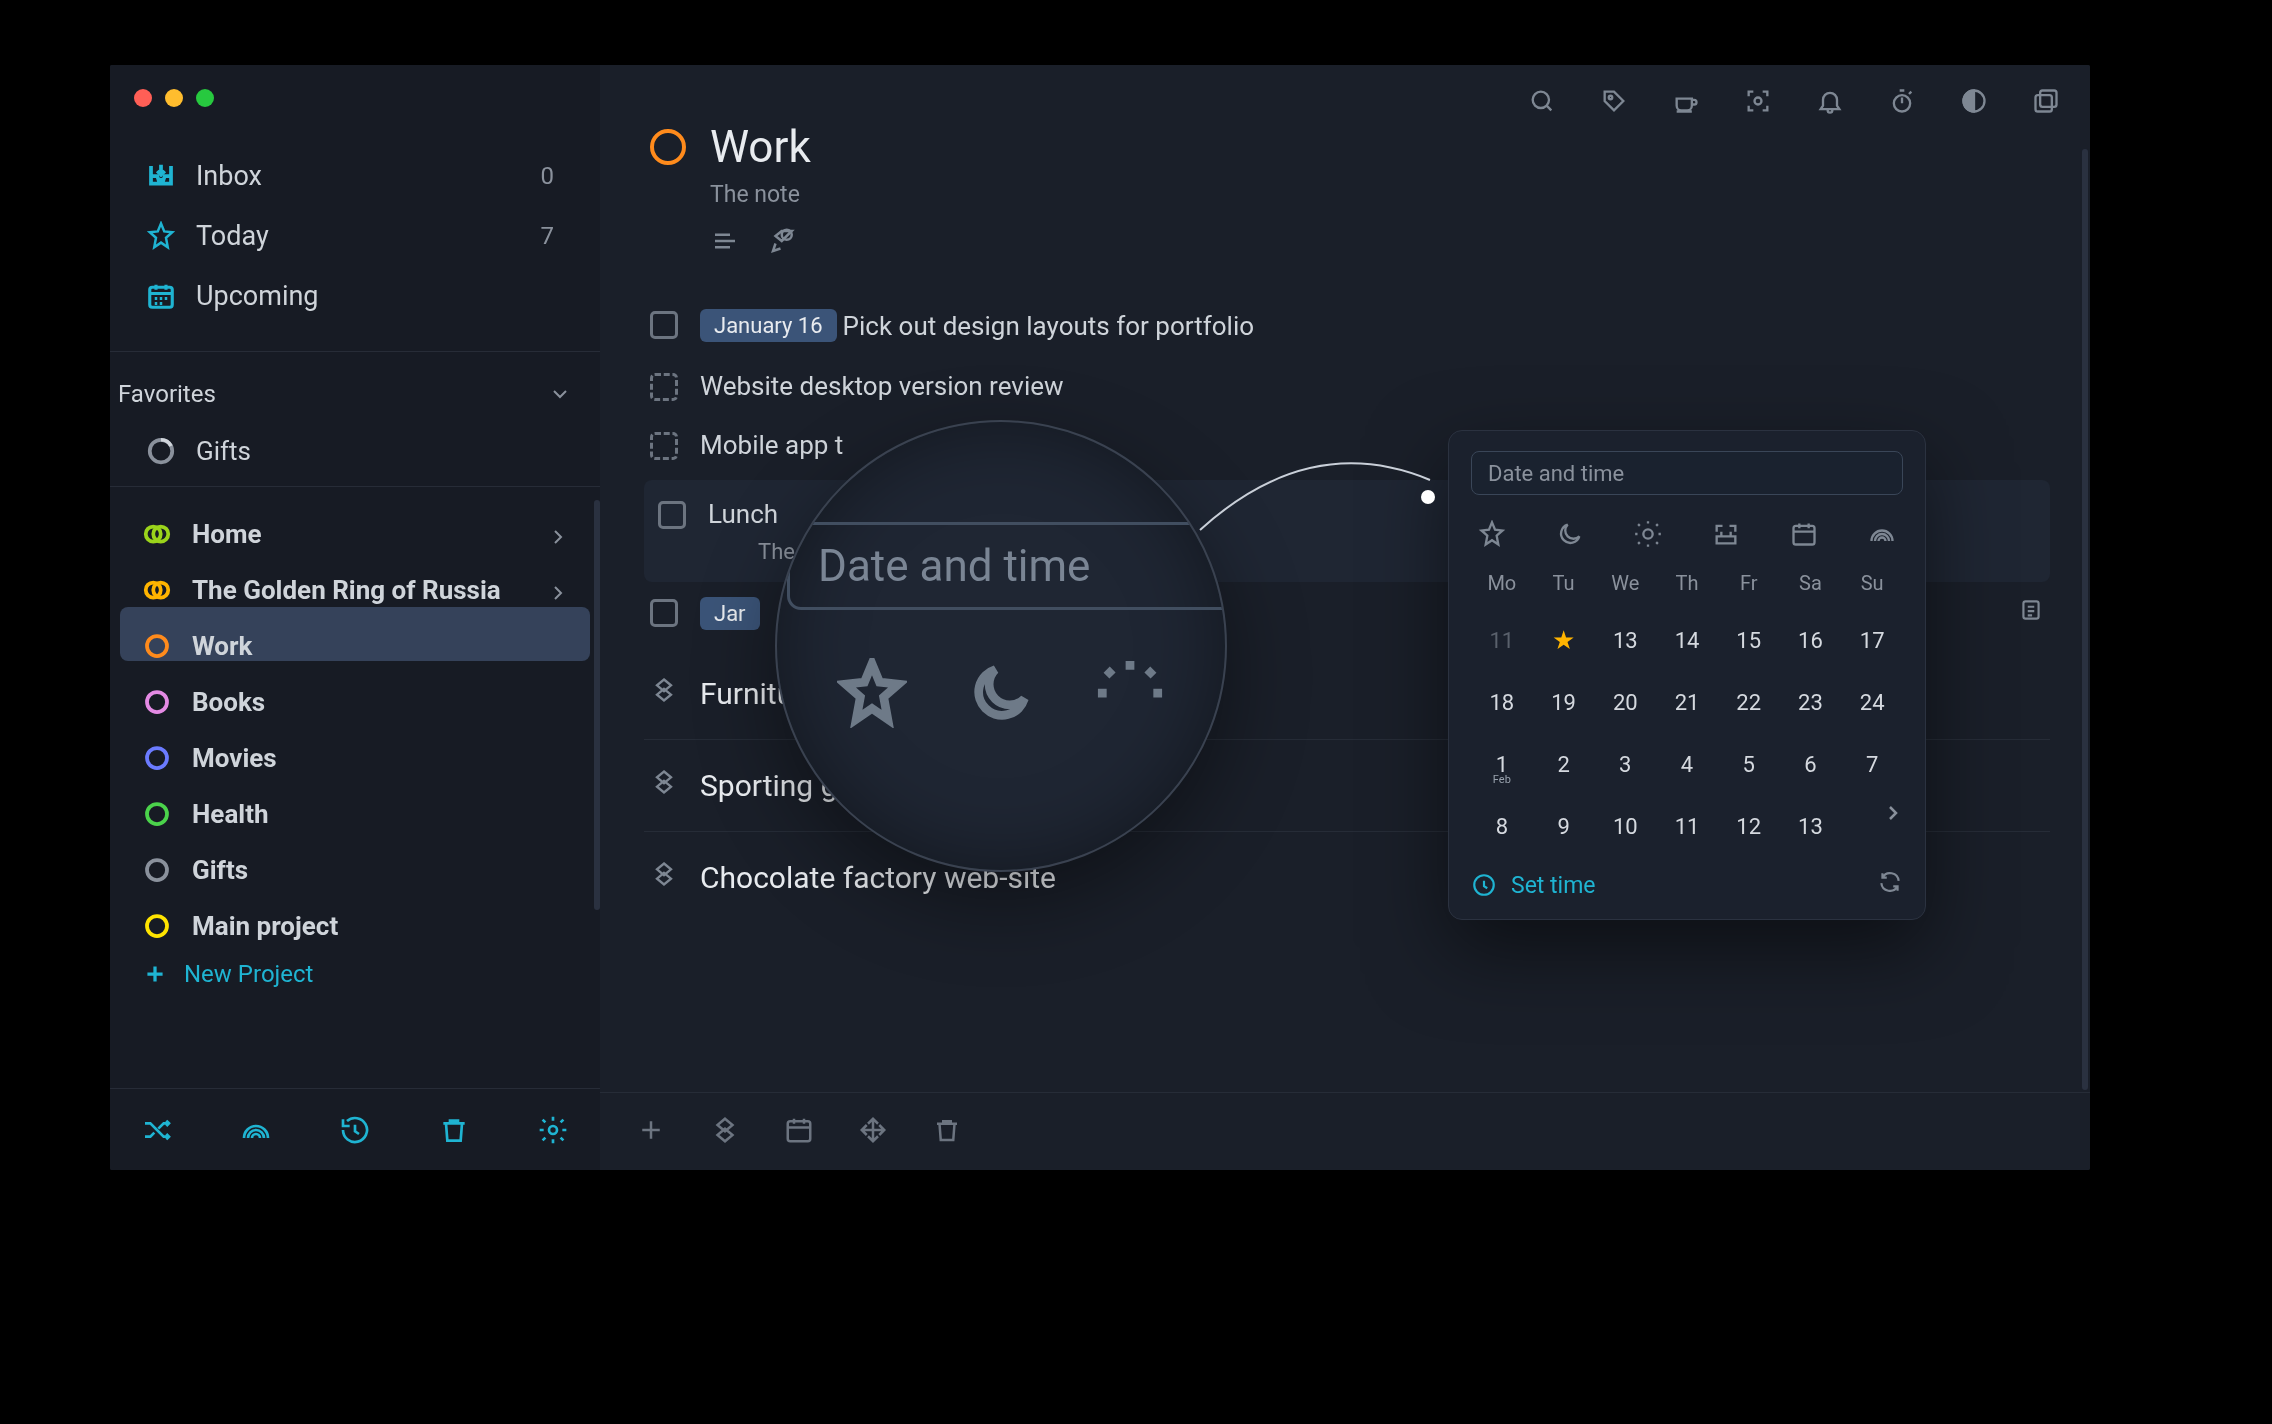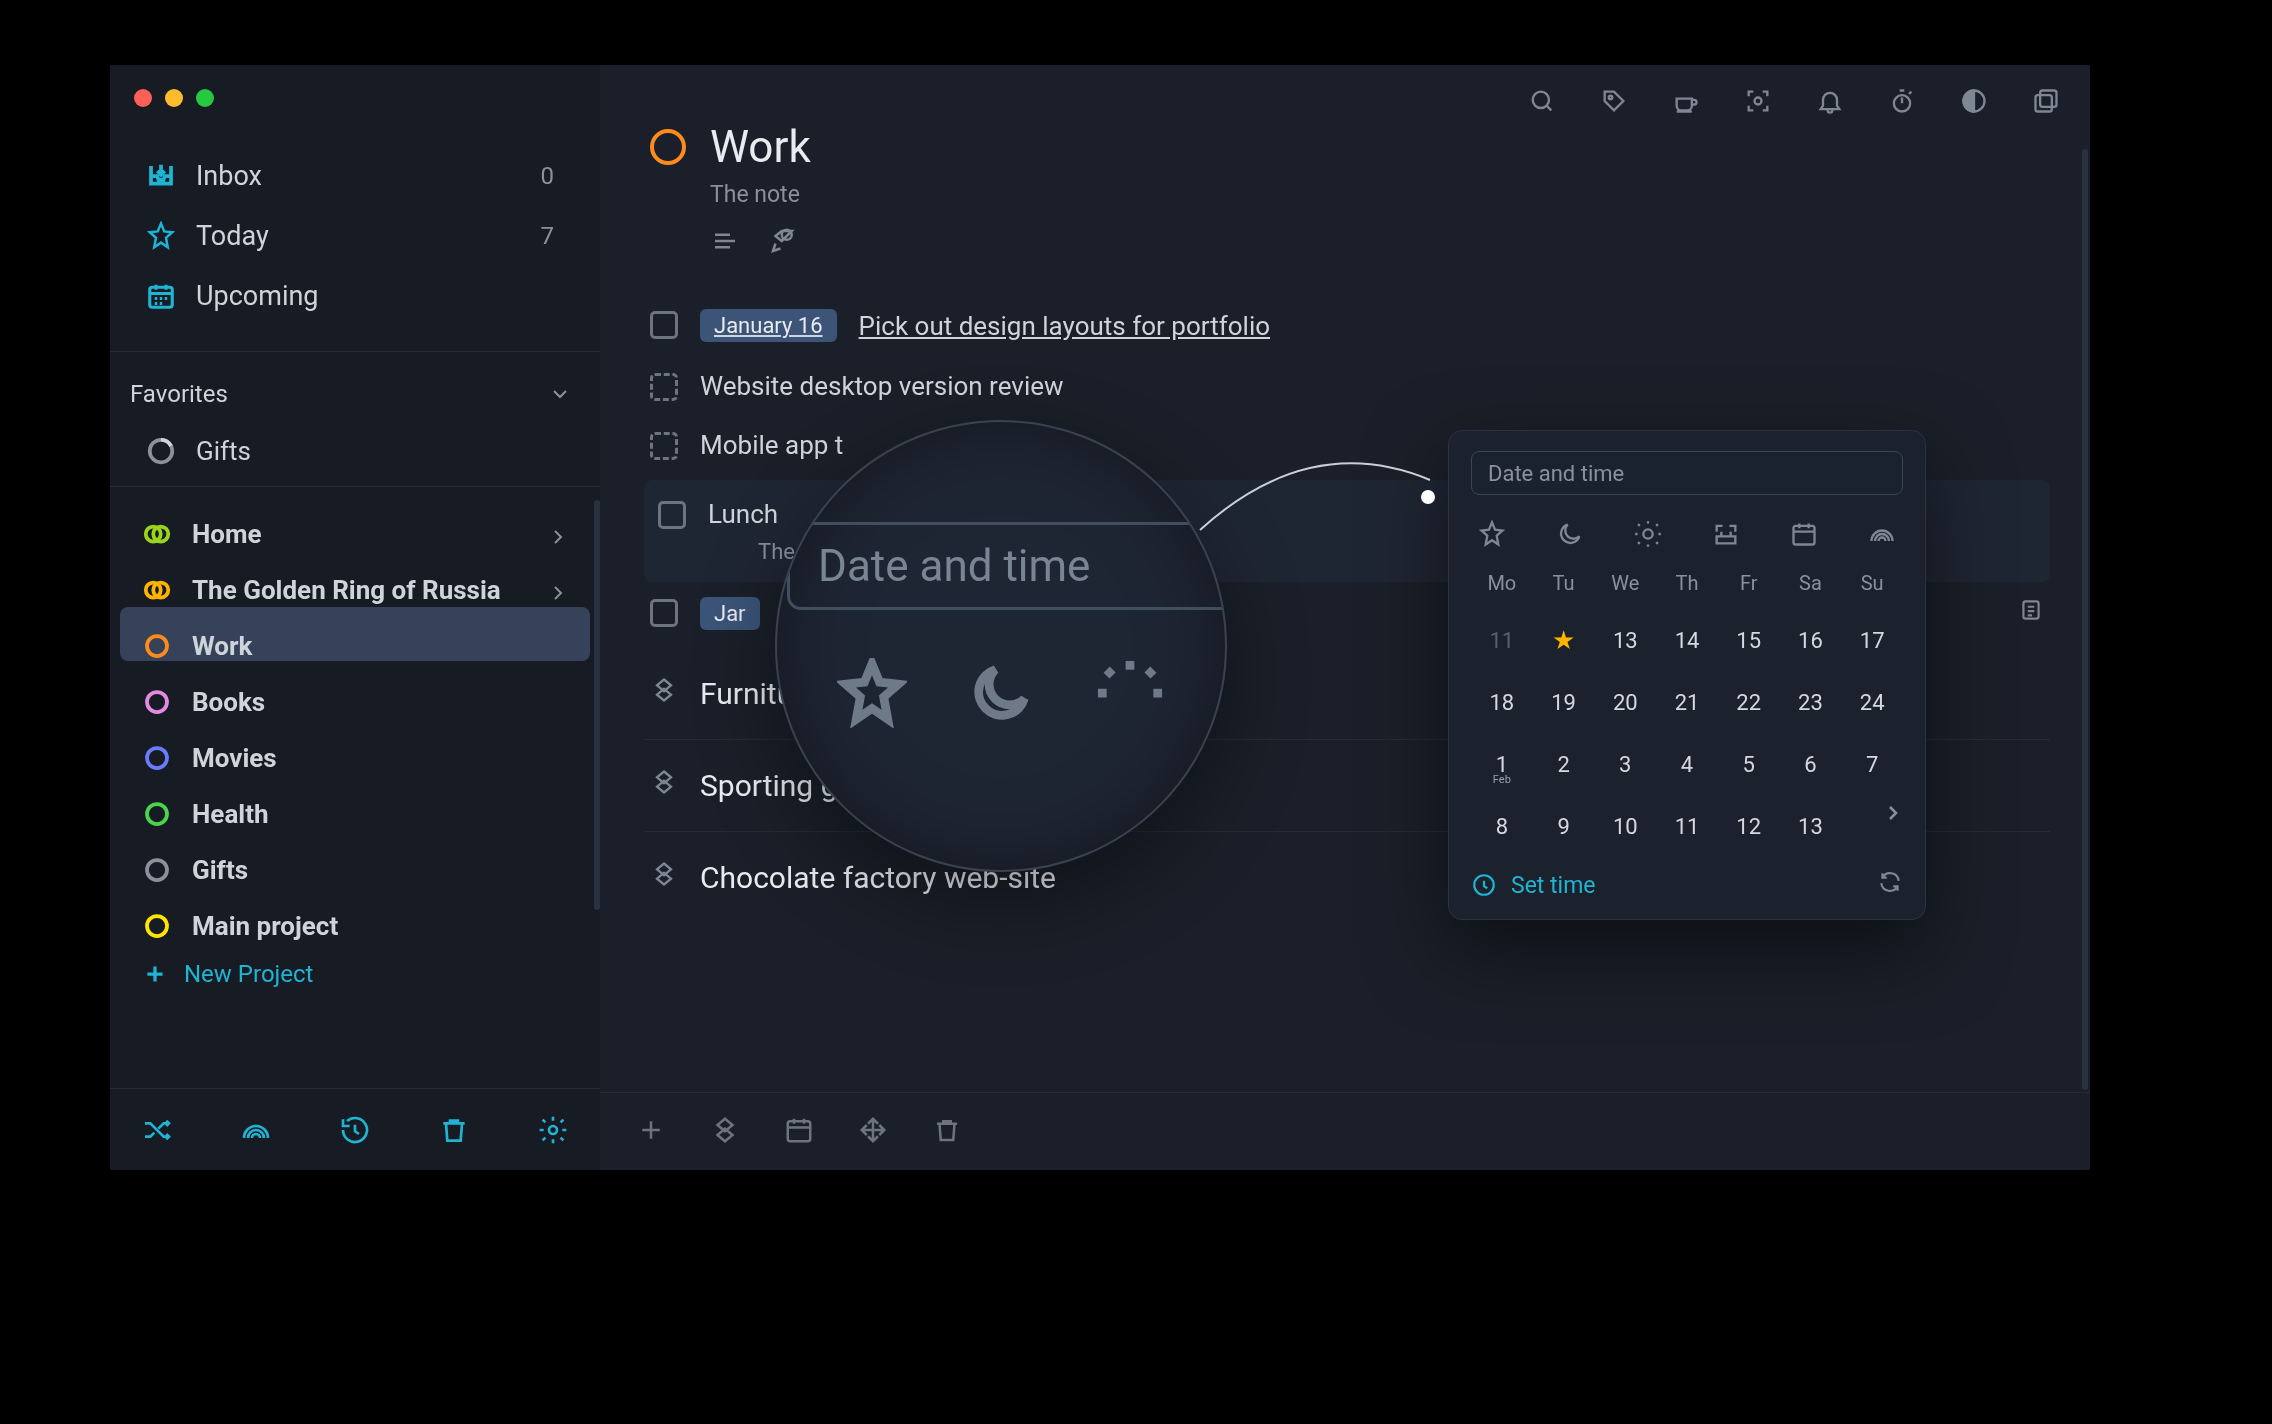--- a/index.html
+++ b/index.html
@@ -48,21 +48,21 @@
     font-size:27px;color:var(--text);
   }
   .nav-item .spacer{flex:1;}
   .nav-item .count{color:var(--text-dim);font-size:24px;}
   .ic{width:30px;height:30px;display:flex;align-items:center;justify-content:center;flex:none;color:var(--accent2);}
   .ic svg{width:30px;height:30px;stroke:currentColor;fill:none;stroke-width:2;}
   .ic.inbox svg{stroke-width:3;}
   .ic.calendar svg{stroke-width:2.5;}
   .section-hr{height:1px;background:#272c37;margin:8px 0;}
   .section-title{
-    display:flex;align-items:center;padding:20px 28px 14px 20px;font-size:24px;color:var(--text);
+    display:flex;align-items:center;padding:20px 28px 14px 8px;font-size:24px;color:var(--text);
   }
   .section-title .spacer{flex:1;}
   .chev{width:24px;height:24px;stroke:#8a919c;stroke-width:2;fill:none;}
   .fav-item{
     display:flex;align-items:center;gap:20px;height:54px;padding:0 32px 0 22px;margin:2px 14px;border-radius:8px;
     font-size:26px;color:var(--text);
   }
   .list-ic{width:30px;height:30px;flex:none;}
   .list-ic svg{width:30px;height:30px;fill:none;stroke-width:3;}
   .proj-item{
@@ -393,21 +393,21 @@
               <path d="M11 4h8l-8 8-5-4zM6 14l-2 6 6-2"></path>
               <circle cx="15" cy="7" r="4"></circle>
             </svg></span>
       </div>
     </div>
 
     <div class="tasks" id="tasks">
         <div class="task">
           <span class="box"></span>
           <div style="flex: 1 1 0%;">
-            <div style="display: flex; align-items: center; gap: 16px; text-decoration: underline;">
+            <div style="display: flex; align-items: center; gap: 0;">
               <span class="chip">January 16</span>
               <span>Pick out design layouts for portfolio</span>
             </div>
           </div>
         </div>
         <div class="task">
           <span class="box dashed"></span>
           <div style="flex: 1 1 0%; text-align: right;">
             <div style="display: flex; align-items: center; gap: 14px;">
               <span>Website desktop version review</span>

